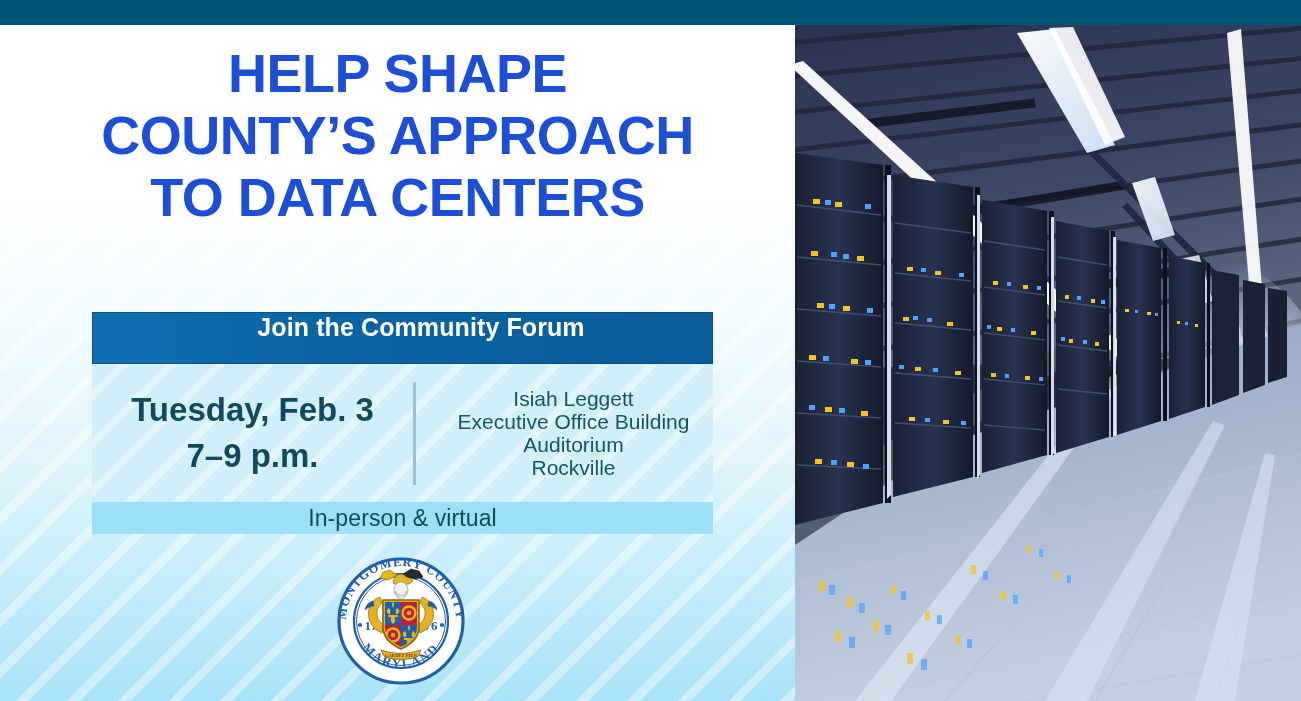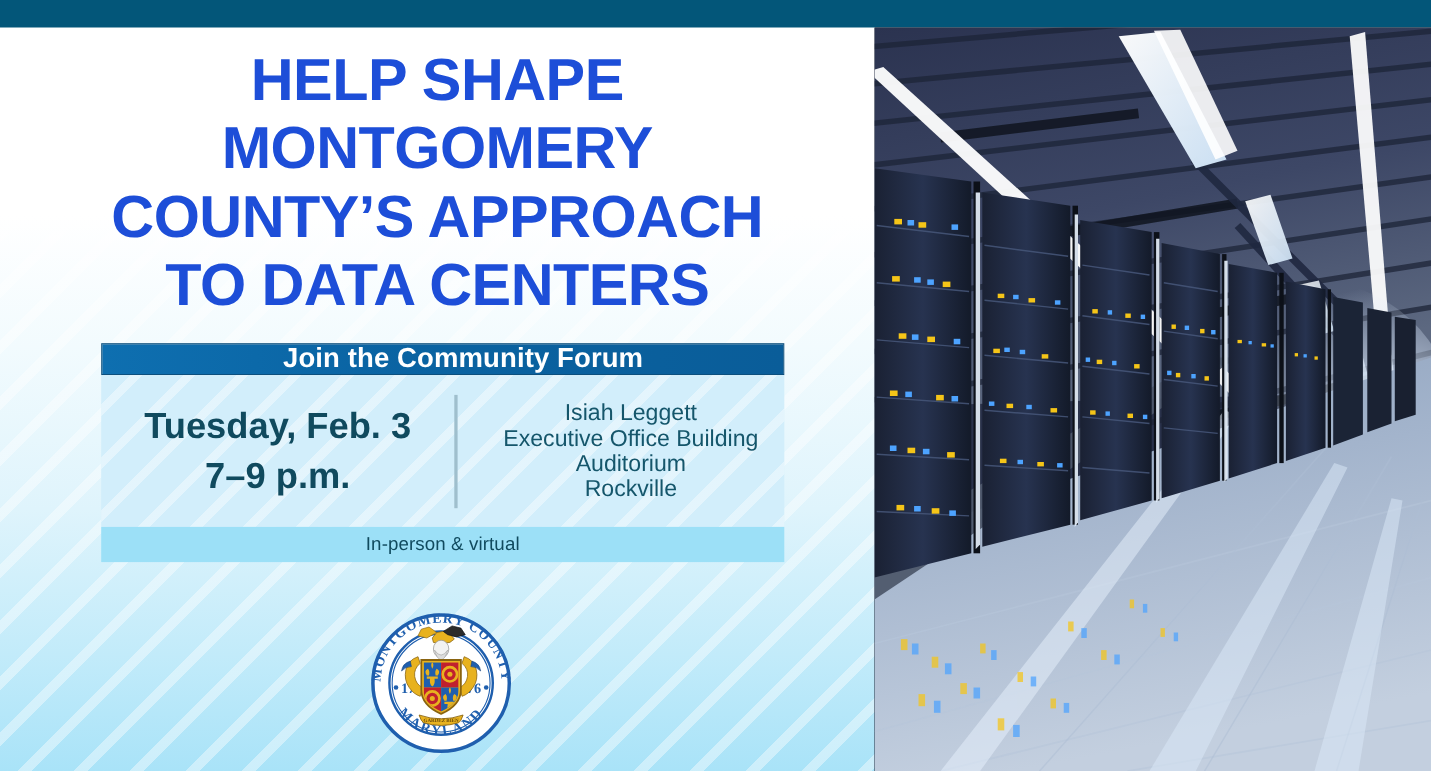--- a/index.html
+++ b/index.html
@@ -70,26 +70,25 @@
   .headline .hl-line { display: block; white-space: nowrap; }
 
   
   .event-card {
     position: absolute;
     left: 92px;
     top: 312px;
     width: 621px;
   }
   .card-banner {
-    height: 29px;
+    height: 52px;
     background: linear-gradient(to right, #0e6fb0 0%, #0a63a2 45%, #0a5d99 100%);
     border: 1px solid #0c4f7d;
     box-sizing: border-box;
     display: flex;
-    align-items: center;
     justify-content: center;
     padding-left: 37px;
   }
   .card-banner-text {
     color: #ffffff;
     font-size: 25px;
     font-weight: bold;
     letter-spacing: 0.1px;
   }
   .card-body {
@@ -139,21 +138,21 @@
   .card-footer {
     position: relative;
     height: 32px;
     background: #9ce0f7;
     display: flex;
     align-items: center;
     justify-content: center;
   }
   .card-footer-text {
     color: #104a5e;
-    font-size: 17px;
+    font-size: 23px;
     letter-spacing: 0.1px;
   }
 
   
   .seal {
     position: absolute;
     left: 337px;
     top: 557px;
     width: 128px;
     height: 128px;
@@ -176,21 +175,20 @@
 
 <div id="poster">
 
   <div class="bg-gradient"></div>
   <div class="bg-stripes"></div>
 
   <div class="top-bar"></div>
 
   <div class="headline">
     <span class="hl-line">HELP SHAPE</span>
-    <span class="hl-line">MONTGOMERY</span>
     <span class="hl-line">COUNTY’S APPROACH</span>
     <span class="hl-line">TO DATA CENTERS</span>
   </div>
 
   <div class="event-card">
 
     <div class="card-banner">
       <div class="card-banner-text">Join the Community Forum</div>
     </div>
 

